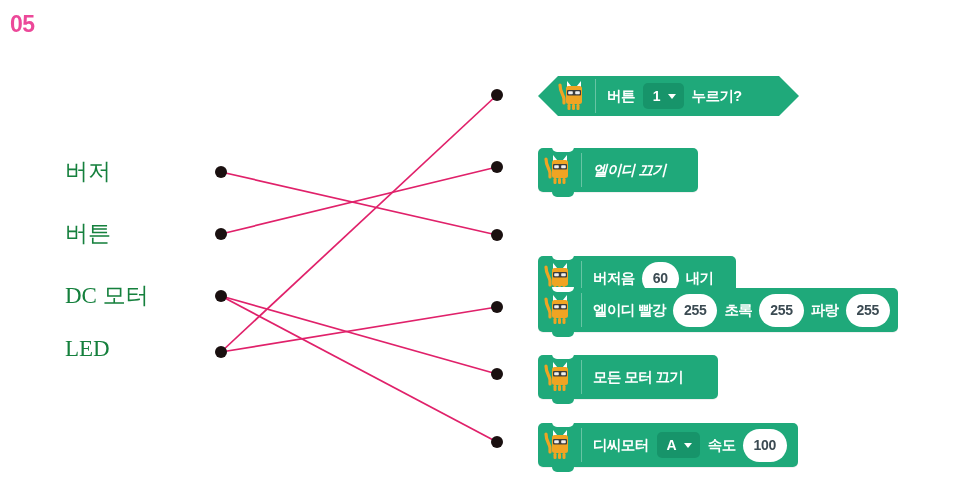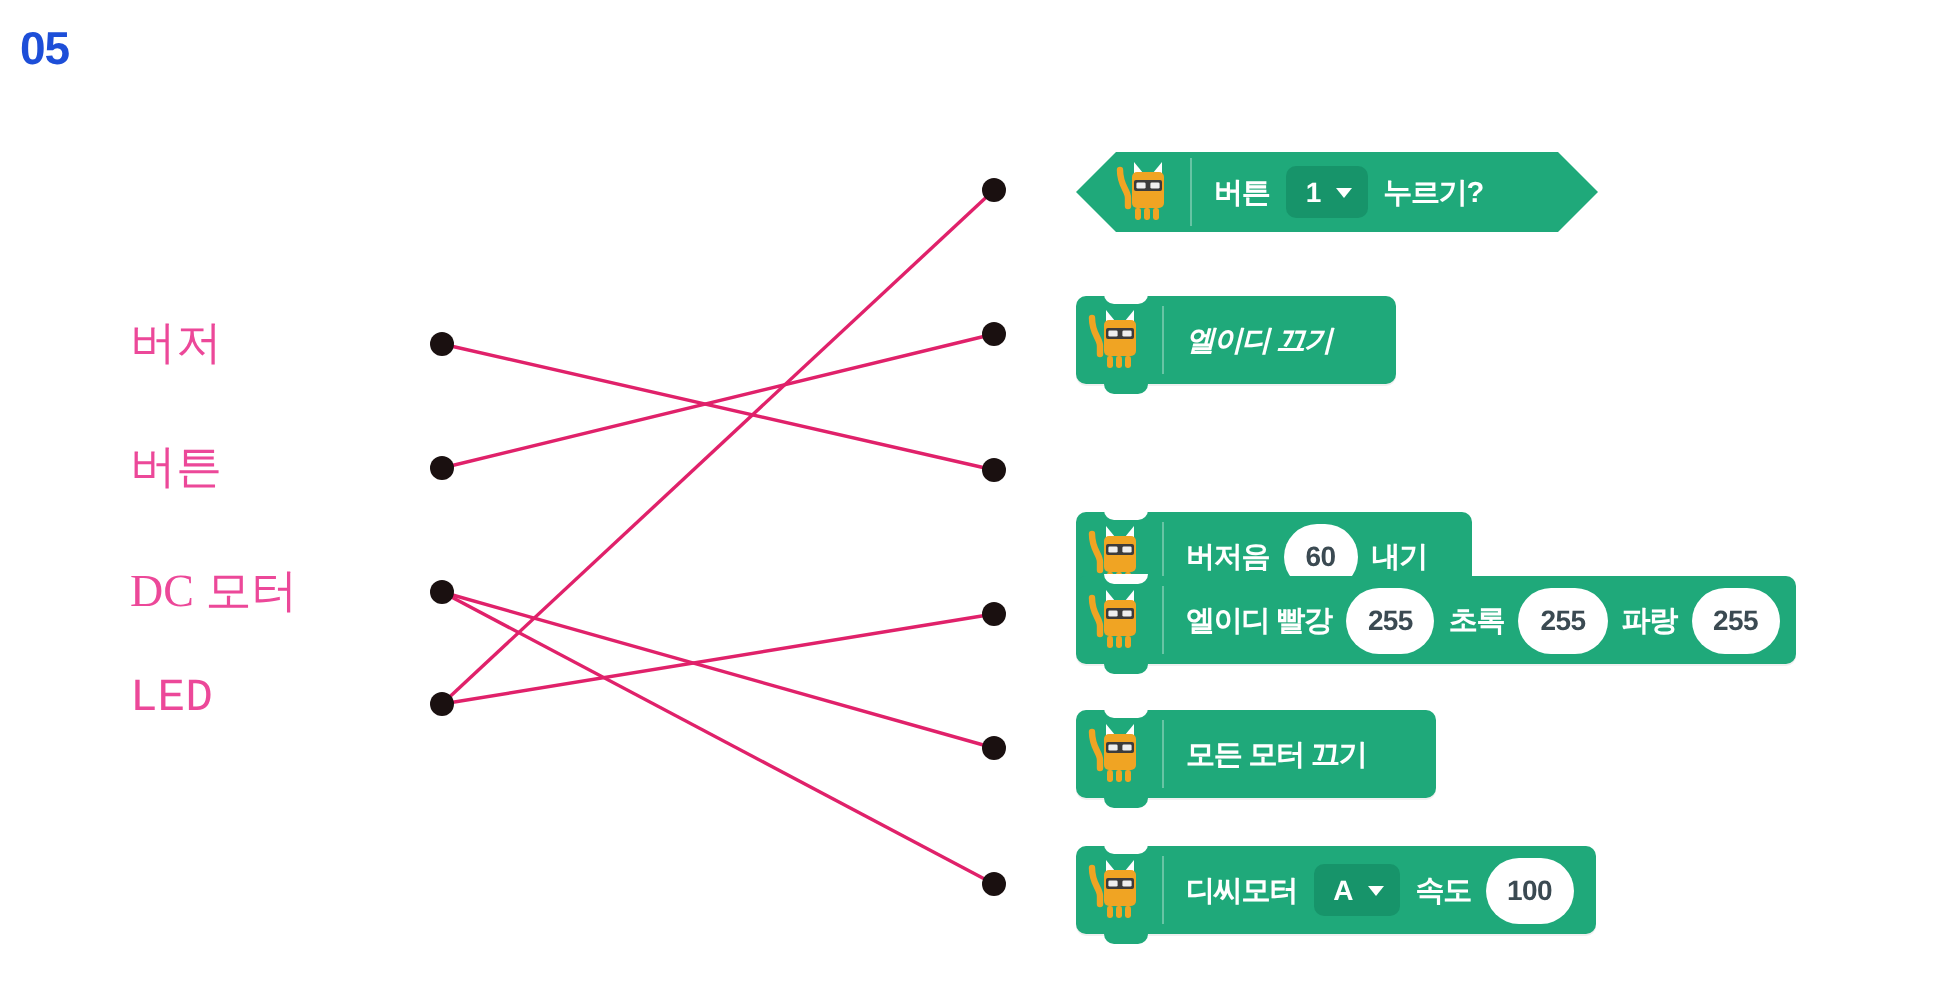--- a/index.html
+++ b/index.html
@@ -23,21 +23,21 @@
     top: 0;
     width: 969px;
     height: 48px;
     display: flex;
     align-items: center;
   }
   .q-number {
     font-family: "Liberation Sans", sans-serif;
     font-weight: bold;
     font-size: 23px;
-    color: #1d4ed8;
+    color: #ec4899;
     margin-left: 10px;
     letter-spacing: -0.5px;
   }
   .q-text {
     font-family: "Liberation Sans", sans-serif;
     font-weight: bold;
     font-size: 20.5px;
     color: #1a1a1a;
     margin-left: 16px;
     letter-spacing: -0.9px;
@@ -47,21 +47,21 @@
   
   .left-labels {
     position: absolute;
     left: 0;
     top: 0;
   }
   .left-label {
     position: absolute;
     font-family: "Liberation Serif", serif;
     font-size: 23px;
-    color: #ec4899;
+    color: #15803d;
     white-space: nowrap;
     letter-spacing: 0px;
     text-align: right;
   }
 
   
   .connectors {
     position: absolute;
     left: 0;
     top: 0;
@@ -204,21 +204,21 @@
 <body>
 
 <div class="header">
   <span class="q-number">05</span>
 </div>
 
 <div class="left-labels" id="left-labels">
     <div class="left-label" style="left: 65px; top: 156px;">버저</div>
     <div class="left-label" style="left: 65px; top: 218px;">버튼</div>
     <div class="left-label" style="left: 65px; top: 280px;">DC 모터</div>
-    <div class="left-label" style="left: 65px; top: 336px; font-family: Liberation Mono, monospace;">LED</div>
+    <div class="left-label" style="left: 65px; top: 336px;">LED</div>
   </div>
 
 <svg class="connectors" id="connectors" viewBox="0 0 969 503" xmlns="http://www.w3.org/2000/svg">
     <line x1="221" y1="172" x2="497" y2="235" stroke="#e0216a" stroke-width="1.7"></line>
     <line x1="221" y1="234" x2="497" y2="167" stroke="#e0216a" stroke-width="1.7"></line>
     <line x1="221" y1="296" x2="497" y2="374" stroke="#e0216a" stroke-width="1.7"></line>
     <line x1="221" y1="296" x2="497" y2="442" stroke="#e0216a" stroke-width="1.7"></line>
     <line x1="221" y1="352" x2="497" y2="95" stroke="#e0216a" stroke-width="1.7"></line>
     <line x1="221" y1="352" x2="497" y2="307" stroke="#e0216a" stroke-width="1.7"></line>
     <circle cx="221" cy="172" r="6" fill="#1a1010"></circle>

